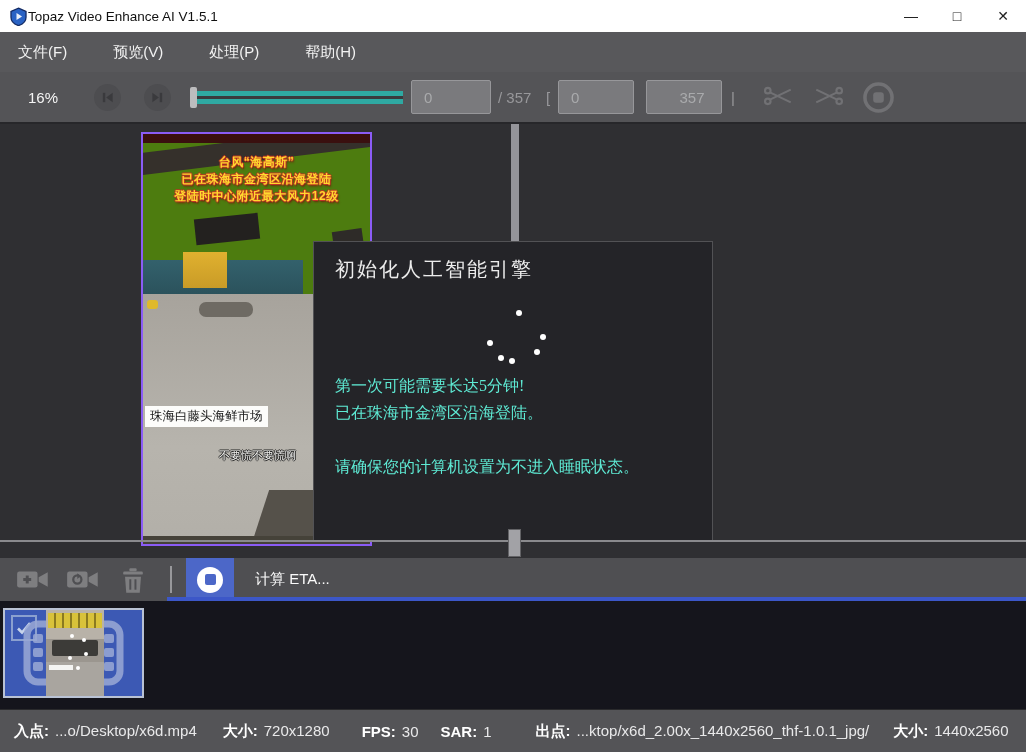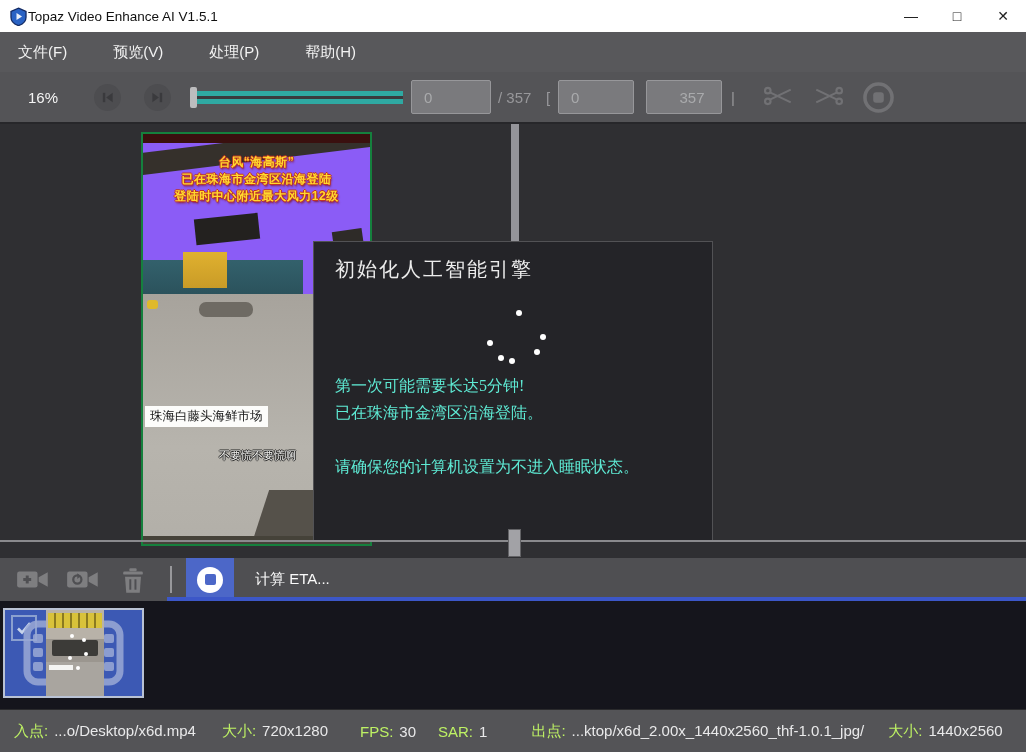--- a/index.html
+++ b/index.html
@@ -37,21 +37,21 @@
     background:#bcbcbe; border-radius:2px; }
   .num-field { position:absolute; top:8px; height:34px; background:#7a7a7d;
     border:1px solid #97979a; border-radius:2px; color:#a9aaac; font-size:15px;
     font-family:"Liberation Sans", sans-serif; padding-left:12px; outline:none; }
   .tb-text { position:absolute; top:0; height:50px; display:flex; align-items:center;
     color:#98989b; font-size:15px; }
   .tb-icon { position:absolute; top:11px; color:#717174; }
   
   .main { position:absolute; left:0; top:124px; width:1026px; height:434px; background:#2f2f32; }
   .preview { position:absolute; left:141px; top:8px; width:231px; height:414px;
-    border:2px solid #15803d; background:#8b5cf6; overflow:hidden; z-index:1; }
+    border:2px solid #8b5cf6; background:#4d7c0f; overflow:hidden; z-index:1; }
   .v-topstrip { position:absolute; left:0; top:0; width:100%; height:9px; background:#3a100f; }
   .v-beam { position:absolute; left:-14px; top:4px; width:270px; height:22px;
     background:#35302b; transform:rotate(-7deg); }
   .v-beam2 { position:absolute; left:190px; top:96px; width:30px; height:20px;
     background:#2e2b28; transform:rotate(-8deg); }
   .v-block { position:absolute; left:52px; top:82px; width:64px; height:26px;
     background:#23211f; transform:rotate(-6deg); }
   .v-overlay-text { position:absolute; left:0; top:20px; width:100%; text-align:center;
     color:#ffd92e; font-size:12px; font-weight:700; line-height:17px;
     text-shadow:-1px 0 #c03325, 0 1px #c03325, 1px 0 #c03325, 0 -1px #c03325, 1px 2px 2px rgba(120,10,10,.8);
@@ -117,21 +117,21 @@
   .mini .yband { position:absolute; left:2px; top:3px; width:54px; height:15px;
     background:repeating-linear-gradient(90deg,#d8c23a 0 6px,#8a7a20 6px 8px); }
   .mini .dark { position:absolute; left:6px; top:30px; width:46px; height:16px;
     background:#3c3b38; border-radius:2px; }
   .mini .cap { position:absolute; left:3px; top:55px; width:24px; height:5px; background:#f4f4f2; }
   .mini .dot { position:absolute; width:4px; height:4px; border-radius:50%; background:#fff; }
   
   .statusbar { position:absolute; left:0; top:709px; width:1026px; height:43px;
     background:#545457; border-top:1px solid #2a2a2c; display:flex; align-items:center;
     font-size:15px; color:#e9e9ea; white-space:nowrap; }
-  .st-group b { color:#bef264; font-weight:400; margin-right:6px; }
+  .st-group b { color:#ffffff; font-weight:700; margin-right:6px; }
 </style>
 </head>
 <body>
 
 <div id="app">
 
   <div class="titlebar">
     <svg class="logo" viewBox="0 0 24 24">
       <path d="M12 1.5 L21.5 5.5 V13 C21.5 18.2 17.3 21.8 12 23.5 C6.7 21.8 2.5 18.2 2.5 13 V5.5 Z" fill="#2a63c4" stroke="#132a63" stroke-width="1.6"></path>
       <path d="M9.5 7.5 L16.5 12 L9.5 16.5 Z" fill="#eaf1fb"></path>

